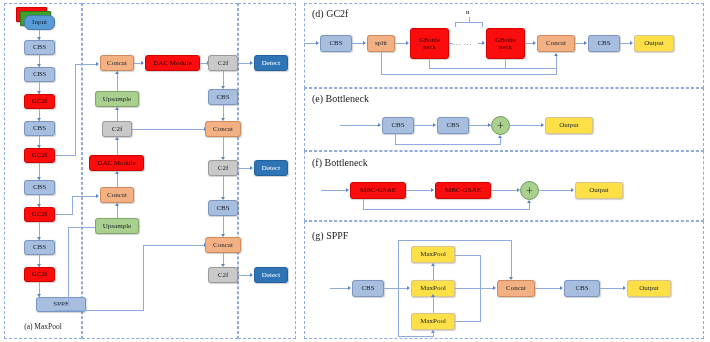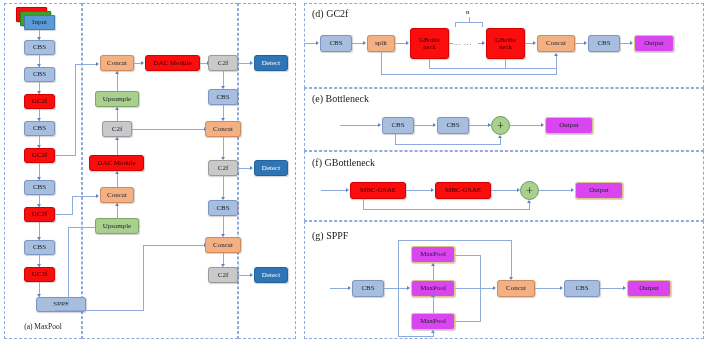--- a/index.html
+++ b/index.html
@@ -51,21 +51,21 @@
     border: 1px solid #7f93b5;
     box-shadow: 0.5px 0.5px 1px rgba(0,0,0,0.18);
     white-space: pre-line;
   }
   .n-blue   { background: #a7bede; border-color: #7b96c2; }
   .n-red    { background: #fc0d0d; border-color: #d40000; color: #2b0000; }
   .n-orange { background: #f3b183; border-color: #cf8b5c; }
   .n-green  { background: #a9d08e; border-color: #7fa868; }
   .n-gray   { background: #c9c9c9; border-color: #9a9a9a; }
   .n-detect { background: #2f75b5; border-color: #2362a0; color: #ffffff; }
-  .n-cream  { background: #d946ef; border-color: #d9c48c; }
+  .n-cream  { background: #fde047; border-color: #d9c48c; }
   .n-input  { background: #5b9bd5; border-color: #3f7cb0; color: #12212e; }
   .n-stackr { background: #fc0d0d; border-color: #cc0000; }
   .n-stackg { background: #3fa02c; border-color: #2f7a20; }
 
   
   .edge {
     position: absolute;
     background: #8faadc;
   }
   .edge.h { height: 1px; }
@@ -120,21 +120,21 @@
 
   <div class="panel" style="left:4px;top:3px;width:78px;height:336px;"></div>
   <div class="panel" style="left:82px;top:3px;width:156px;height:336px;"></div>
   <div class="panel" style="left:238px;top:3px;width:58px;height:336px;"></div>
 
   <div class="col-label" style="left:4px;top:322px;width:78px;">(a) MaxPool</div>
   <div class="col-label" style="left:238px;top:322px;width:58px;margin-top:40px;">(c) Head</div>
 
   <div class="node n-stackr" style="left:16px;top:7px;width:31px;height:15px;border-radius:1px;"></div>
   <div class="node n-stackg" style="left:20px;top:11px;width:31px;height:15px;border-radius:1px;"></div>
-  <div class="node n-input" style="left:24px;top:15px;width:31px;height:15px;border-radius:1px;">Input</div>
+  <div class="node n-input" style="left:24px;top:15px;width:31px;height:15px;border-radius:6px;">Input</div>
 
   <div class="node n-blue" style="left:24px;top:40px;width:31px;height:15px;">CBS</div>
   <div class="node n-blue" style="left:24px;top:67px;width:31px;height:15px;">CBS</div>
   <div class="node n-red" style="left:24px;top:94px;width:31px;height:15px;">GC2f</div>
   <div class="node n-blue" style="left:24px;top:121px;width:31px;height:15px;">CBS</div>
   <div class="node n-red" style="left:24px;top:148px;width:31px;height:15px;">GC2f</div>
   <div class="node n-blue" style="left:24px;top:180px;width:31px;height:15px;">CBS</div>
   <div class="node n-red" style="left:24px;top:207px;width:31px;height:15px;">GC2f</div>
   <div class="node n-blue" style="left:24px;top:240px;width:31px;height:15px;">CBS</div>
   <div class="node n-red" style="left:24px;top:267px;width:31px;height:15px;">GC2f</div>
@@ -305,21 +305,21 @@
   <div class="arrow right" style="left:488px;top:122.7px;"></div>
   <div class="edge h" style="left:510px;top:125px;width:31px;"></div>
   <div class="arrow right" style="left:541px;top:122.7px;"></div>
 
   <div class="edge v" style="left:395px;top:134px;height:10px;"></div>
   <div class="edge h" style="left:395px;top:144px;width:106px;"></div>
   <div class="edge v" style="left:500px;top:138px;height:7px;"></div>
   <div class="arrow up" style="left:498.2px;top:135px;"></div>
 
   <div class="panel" style="left:304px;top:151px;width:400px;height:70px;"></div>
-  <div class="panel-label" style="left:312px;top:157px;">(f) GBottleneck</div>
+  <div class="panel-label" style="left:312px;top:157px;">(f) Bottleneck</div>
 
   <div class="node n-red" style="left:350px;top:182px;width:56px;height:17px;">MBC-GSAE</div>
   <div class="node n-red" style="left:435px;top:182px;width:56px;height:17px;">MBC-GSAE</div>
   <div class="plus-node" style="left:520px;top:181px;width:19px;height:19px;">+</div>
   <div class="node n-cream" style="left:575px;top:182px;width:48px;height:17px;">Output</div>
 
   <div class="edge h" style="left:321px;top:190px;width:25px;"></div>
   <div class="arrow right" style="left:346px;top:187.7px;"></div>
   <div class="edge h" style="left:406px;top:190px;width:25px;"></div>
   <div class="arrow right" style="left:431px;top:187.7px;"></div>

